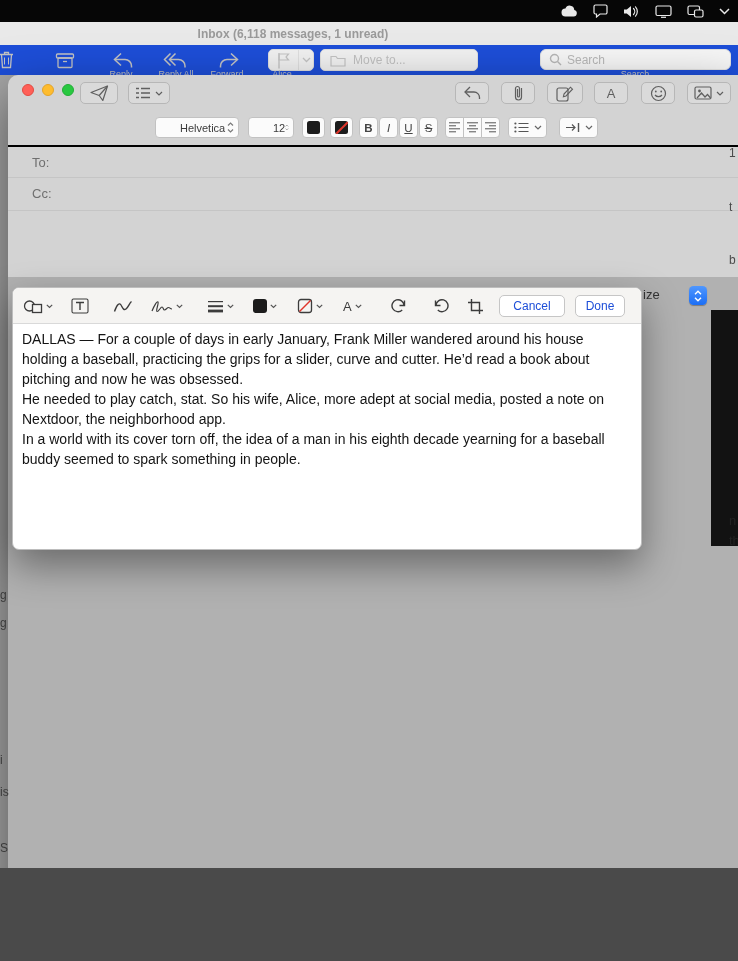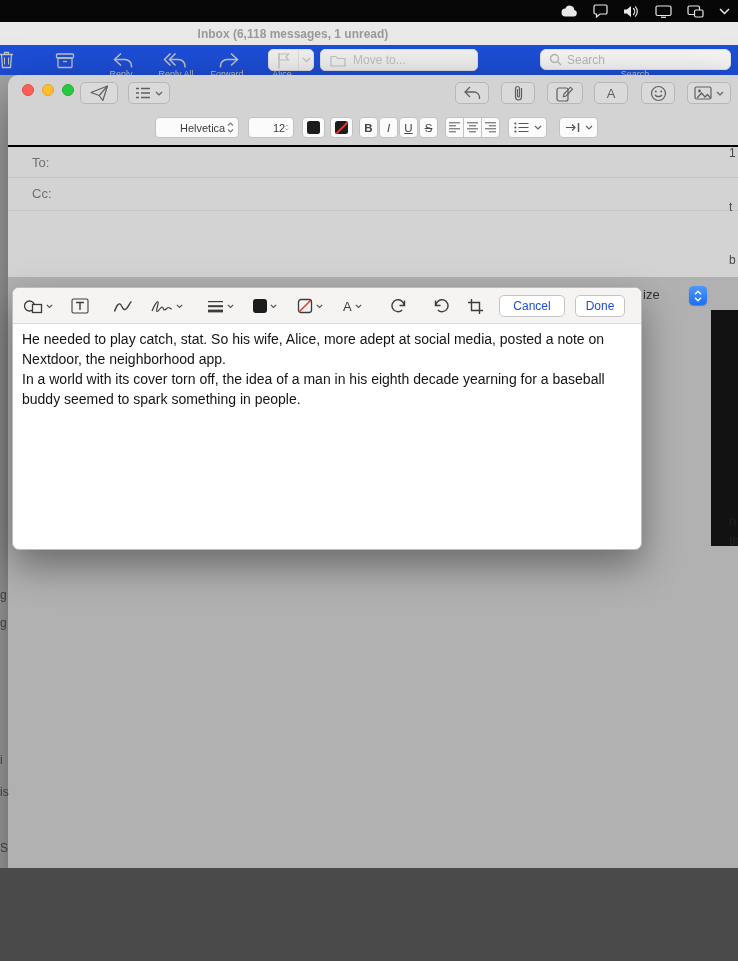--- a/index.html
+++ b/index.html
@@ -415,20 +415,21 @@
       </span>
       <span class="mtl" style="left:454px">
         <svg width="17" height="17" viewBox="0 0 17 17">
             <path d="M4.5 1v11.5H16M1 4.5h11.5V16" fill="none" stroke="#3c3c3c" stroke-width="1.4"></path>
           </svg>
       </span>
       <button class="mbtn" style="left:486px;width:66px">Cancel</button>
       <button class="mbtn" style="left:562px;width:50px">Done</button>
     </div>
     <div class="mcanvas">
+      <p>DALLAS — For a couple of days in early January, Frank Miller wandered around his house holding a baseball, practicing the grips for a slider, curve and cutter. He’d read a book about pitching and now he was obsessed.</p>
       <p>He needed to play catch, stat. So his wife, Alice, more adept at social media, posted a note on Nextdoor, the neighborhood app.</p>
       <p>In a world with its cover torn off, the idea of a man in his eighth decade yearning for a baseball buddy seemed to spark something in people.</p>
     </div>
   </div>
 
   <span class="efrag" style="left:0;top:588px">g</span>
   <span class="efrag" style="left:0;top:616px">g</span>
   <span class="efrag" style="left:0;top:753px">i</span>
   <span class="efrag" style="left:0;top:785px">is</span>
   <span class="efrag" style="left:0;top:841px">S</span>

